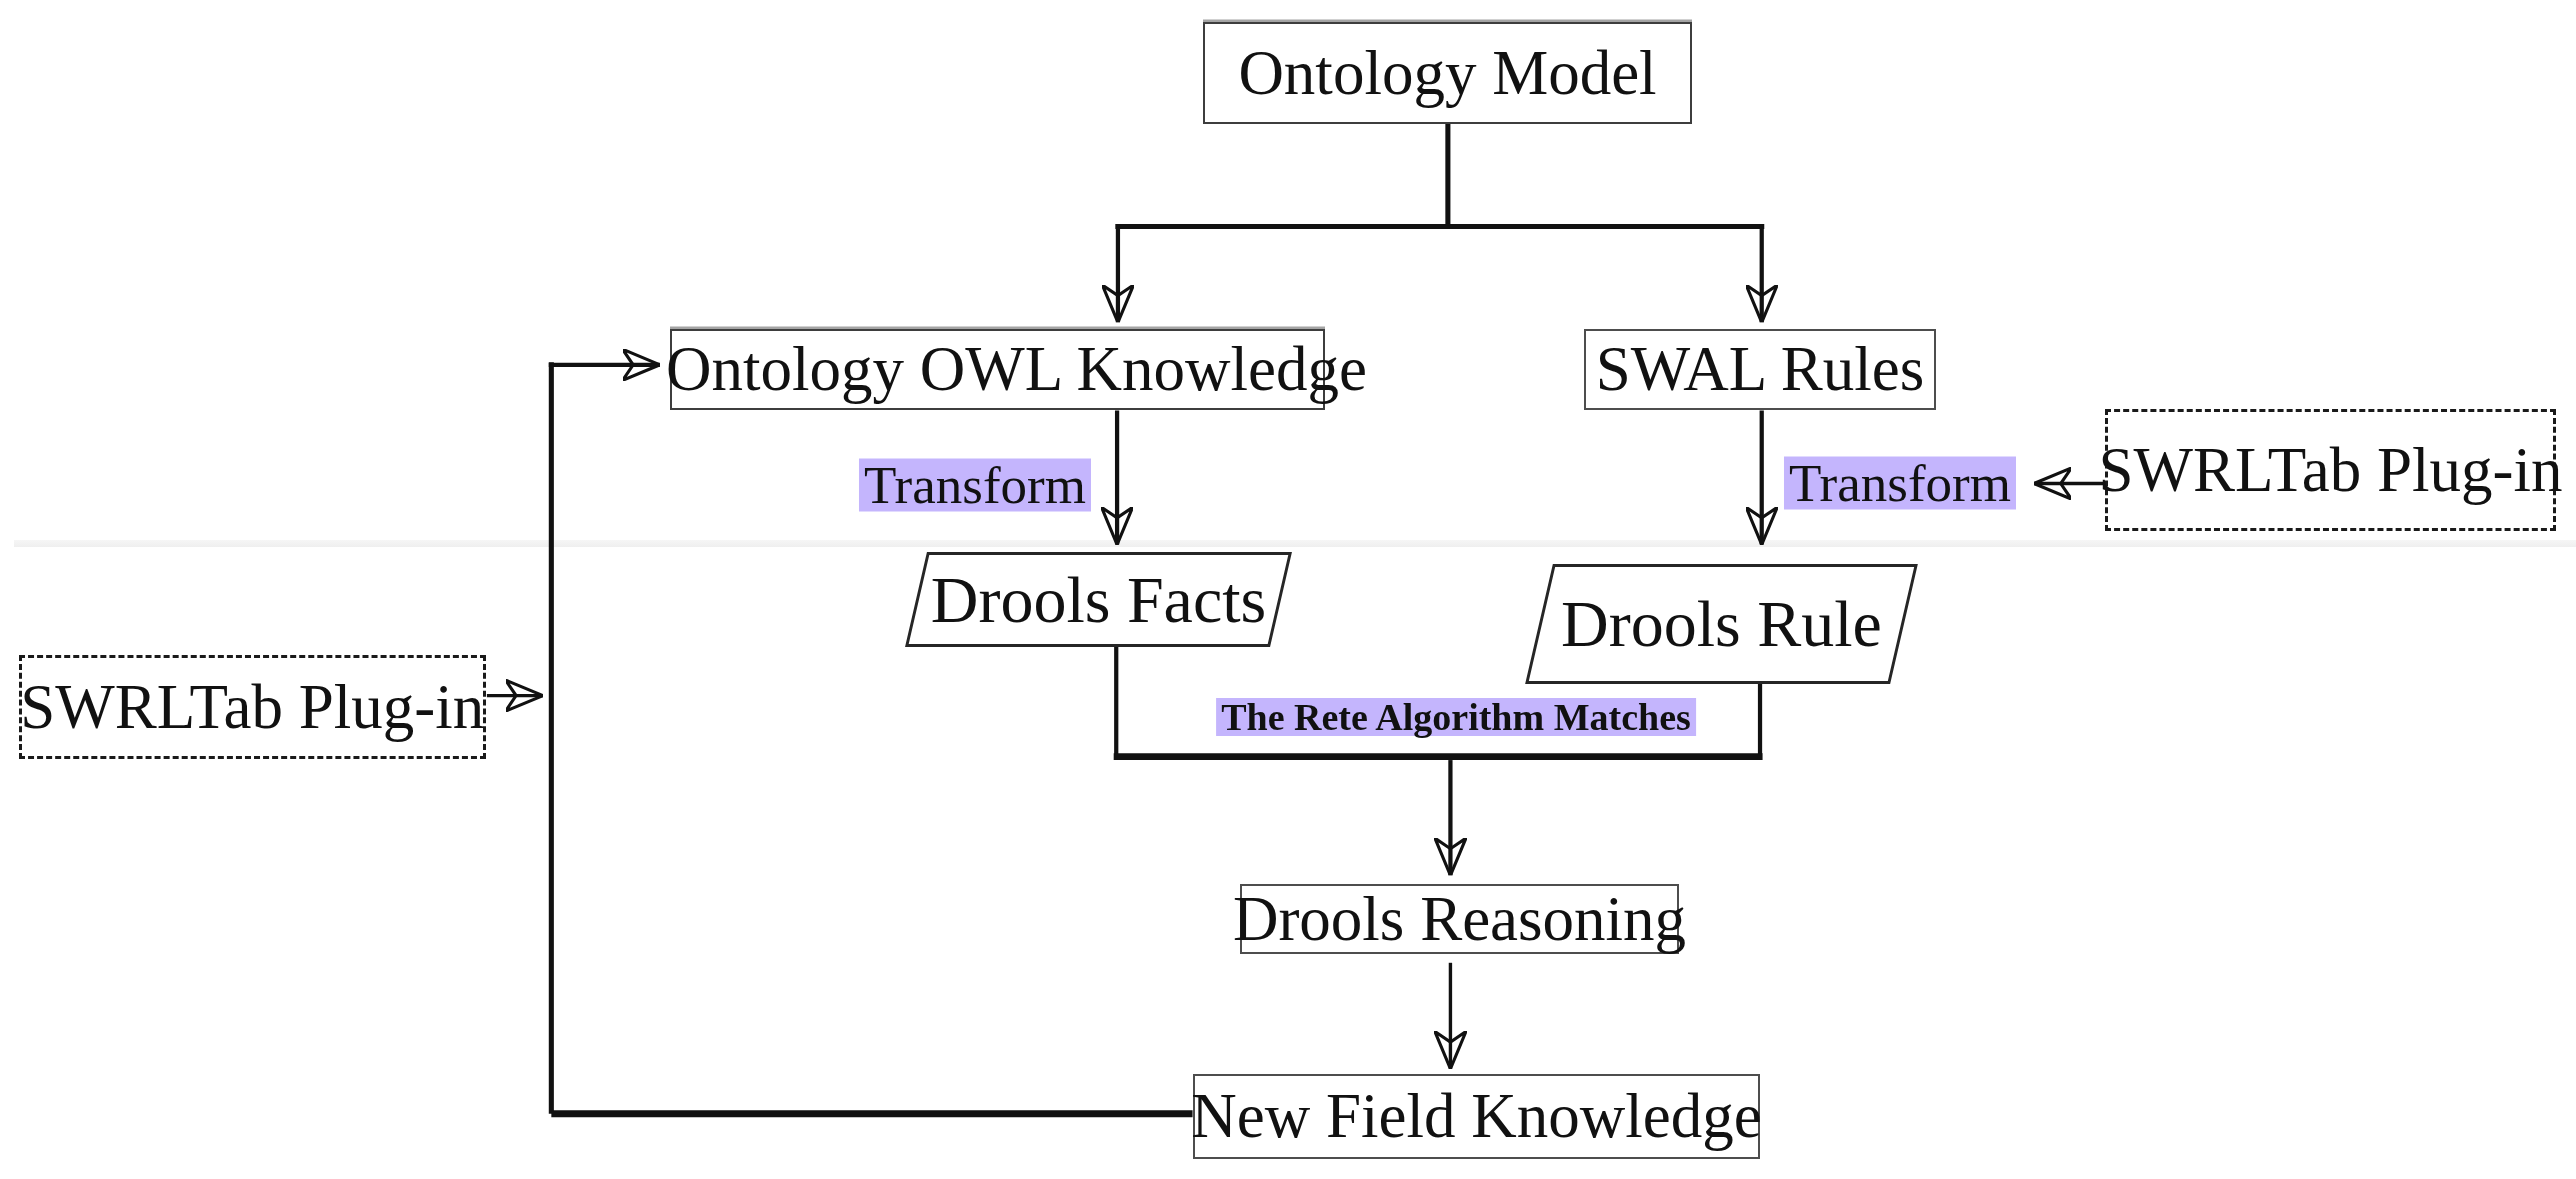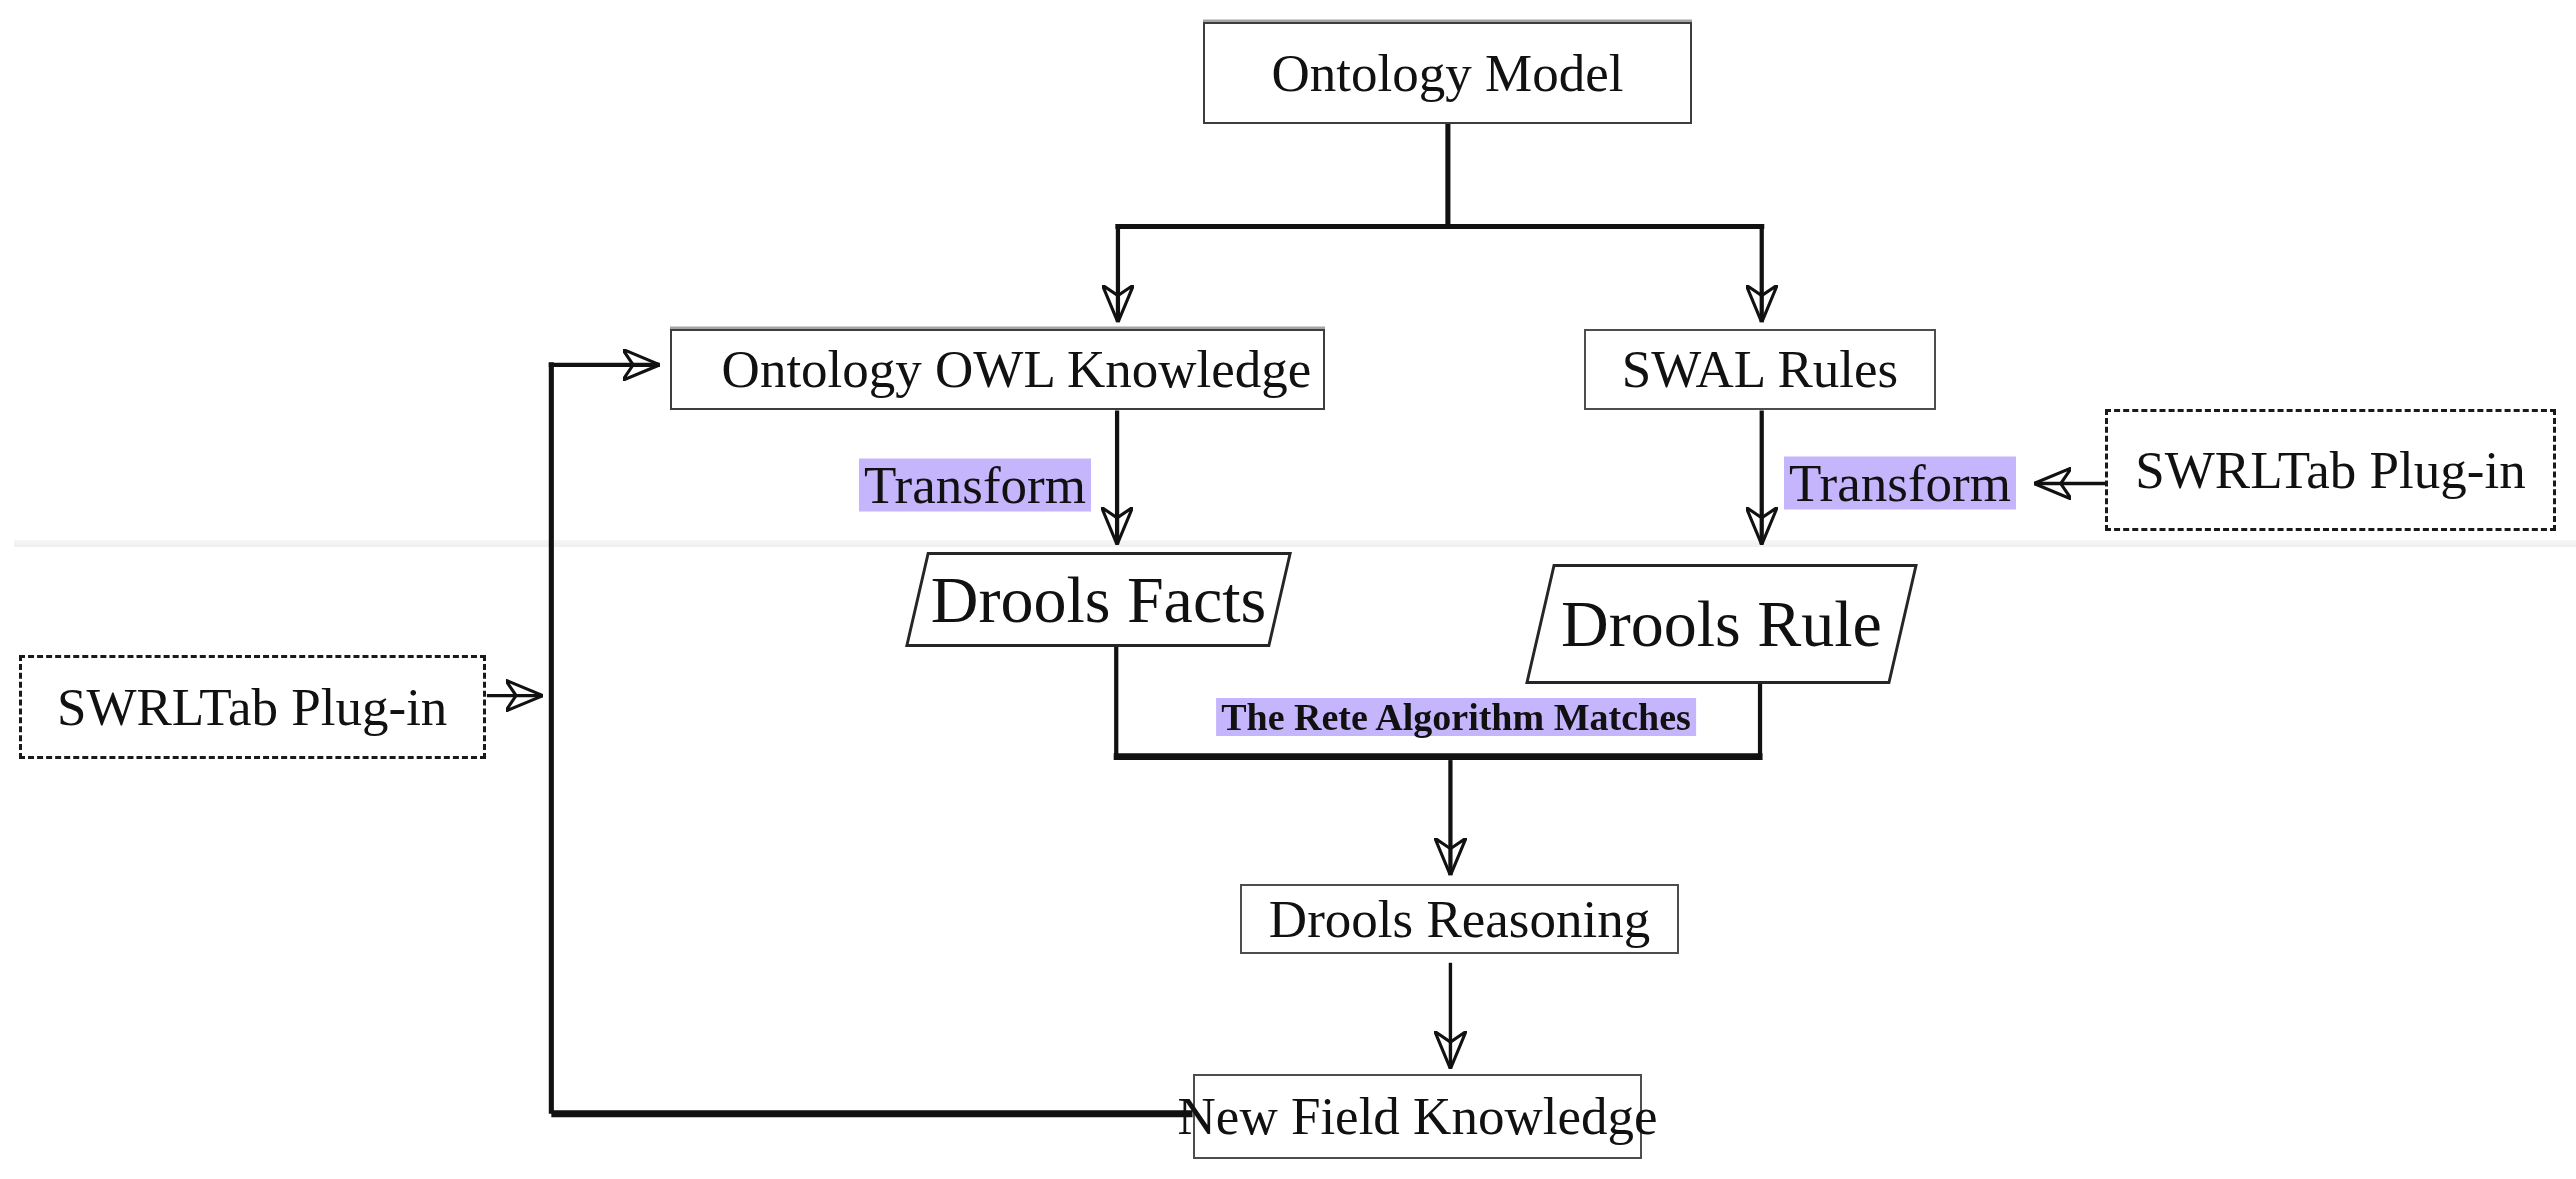--- a/index.html
+++ b/index.html
@@ -35,21 +35,21 @@
     background: linear-gradient(#f6f6f6, #efefef);
   }
   .node {
     position: absolute;
     display: flex;
     align-items: center;
     justify-content: center;
     background: #ffffff;
     border: 2.5px solid #4d4d4d;
     box-sizing: border-box;
-    font-size: 53px;
+    font-size: 63px;
     line-height: 1;
     white-space: nowrap;
   }
   .node.heavy {
     border-color: #3d3d3d;
     box-shadow: 0 -2.5px 0 rgba(90,90,90,.55);
   }
   .para {
     position: absolute;
     display: flex;
@@ -138,21 +138,21 @@
     <span class="para-label">Drools Facts</span>
   </div>
 
   <div class="para" style="left:1539px; top:564px; width:365px; height:120px;">
     <span class="shape"></span>
     <span class="para-label">Drools Rule</span>
   </div>
 
   <div class="node" style="left:1240px; top:884px; width:439px; height:70px;">Drools Reasoning</div>
 
-  <div class="node" style="left:1193px; top:1074px; width:449px; height:85px;">New Field Knowledge</div>
+  <div class="node" style="left:1193px; top:1074px; width:567px; height:85px;">New Field Knowledge</div>
 
   <div class="node dashed" style="left:18.7px; top:655px; width:467px; height:104px;">SWRLTab Plug-in</div>
 
   <div class="node dashed" style="left:2105px; top:409px; width:451px; height:122px;">SWRLTab Plug-in</div>
 
   <div class="edge-label" style="left:975px; top:485px;">Transform</div>
 
   <div class="edge-label" style="left:1900px; top:483px;">Transform</div>
 
   <div class="edge-label small" style="left:1456px; top:717px;">The Rete Algorithm Matches</div>

